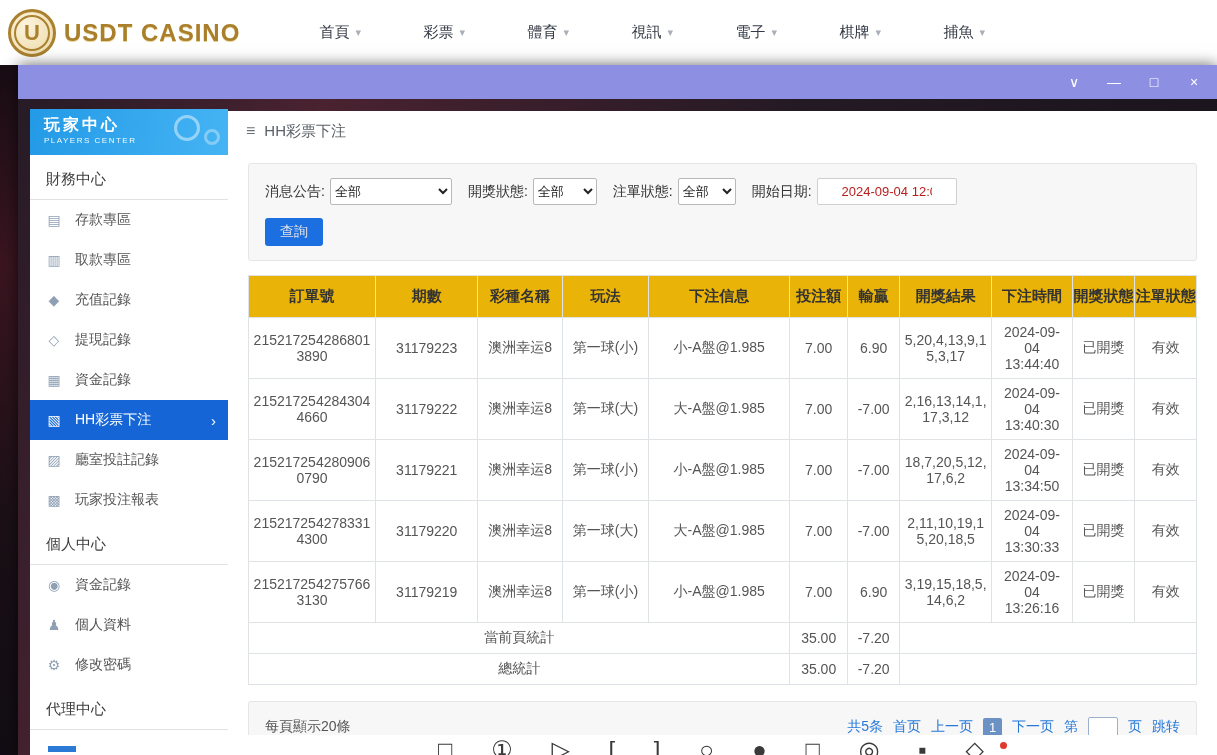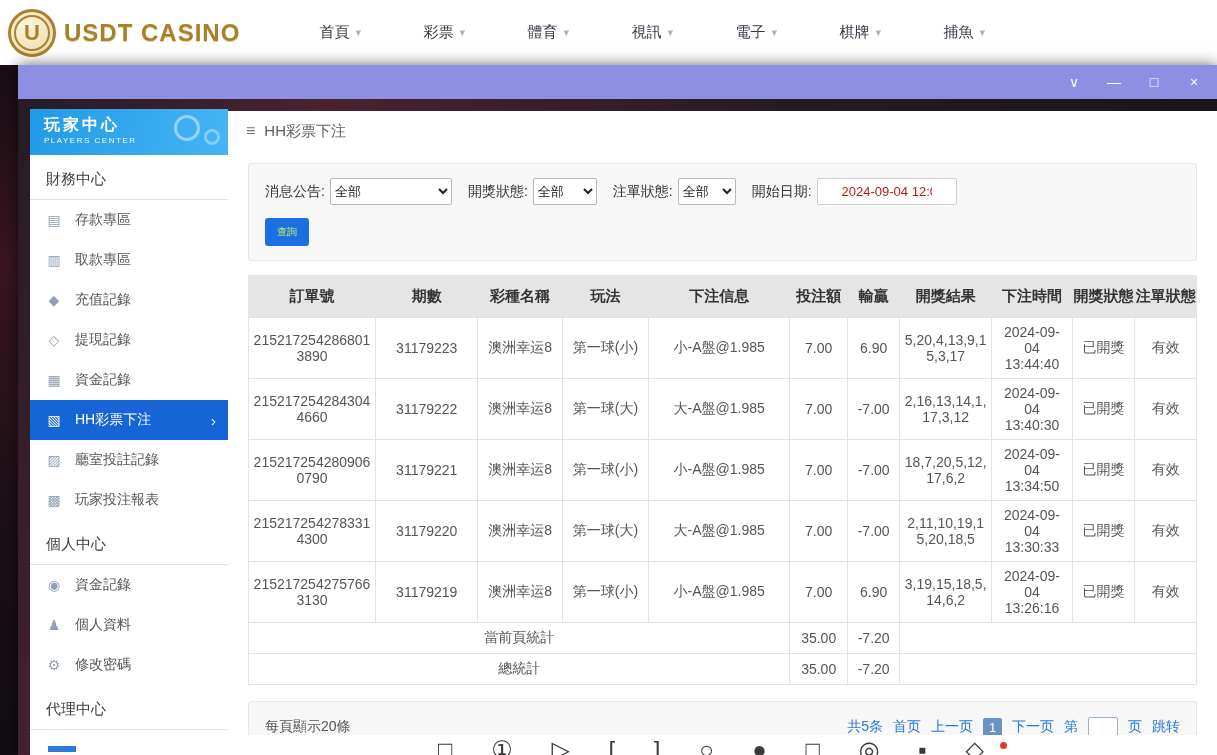--- a/index.html
+++ b/index.html
@@ -50,25 +50,25 @@
   .panel { margin:12px 20px 0 20px; background:#f7f7f8; border:1px solid #e5e5e8; border-radius:3px; }
   .filter-panel { padding:14px 16px 14px 16px; }
   .filter-row { display:flex; align-items:center; font-size:14px; color:#333; white-space:nowrap; }
   .filter-row label { margin-right:5px; }
   .filter-row .grp { display:flex; align-items:center; margin-right:16px; }
   select { height:27px; border:1px solid #b9b9b9; background:#fff; font-size:13px; color:#222; border-radius:2px; }
   .sel-lottery { width:122px; }
   .sel-draw { width:64px; }
   .sel-order { width:58px; }
   .date-input { height:27px; width:140px; border:1px solid #cfcfcf; font-size:13px; color:#b91c1c; padding:0 24px; border-radius:2px; font-family:"Liberation Sans","DejaVu Sans",sans-serif; }
-  .search-btn { margin-top:13px; background:#1b6fe0; color:#bef264; border:none; width:44px; height:28px; font-size:10px; border-radius:3px; cursor:pointer; }
+  .search-btn { margin-top:13px; background:#1b6fe0; color:#e5e5e5; border:none; width:58px; height:28px; font-size:14px; border-radius:3px; cursor:pointer; }
 
   .table-wrap { margin:14px 20px 0 20px; }
   table { width:100%; border-collapse:collapse; table-layout:fixed; }
-  th { border:1px solid #dfe3e6; height:42px; font-size:15px; color:#333; font-weight:bold; background:#e5e5e5; }
+  th { border:1px solid #dfe3e6; height:42px; font-size:15px; color:#333; font-weight:bold; background:#eab308; }
   td { border:1px solid #dfe3e6; text-align:center; font-size:14px; color:#555; padding:6px 4px; }
   tbody tr.data-row { height:57px; }
   td.break { word-break:break-all; }
   tr.sum-row td { height:31px; padding:4px; color:#555; }
 
   .pagination { margin-top:16px; display:flex; align-items:center; justify-content:space-between; padding:15px 16px; font-size:14px; }
   .per-page { color:#555;text-align:center; }
   .page-links { display:flex; align-items:center; gap:10px; }
   .plink { color:#2779d8; cursor:pointer; text-decoration:none; }
   .page-cur { width:19px; height:19px; background:#6c92c4; color:#fff; display:flex; align-items:center; justify-content:center; font-size:13px; border-radius:2px; cursor:pointer; }

